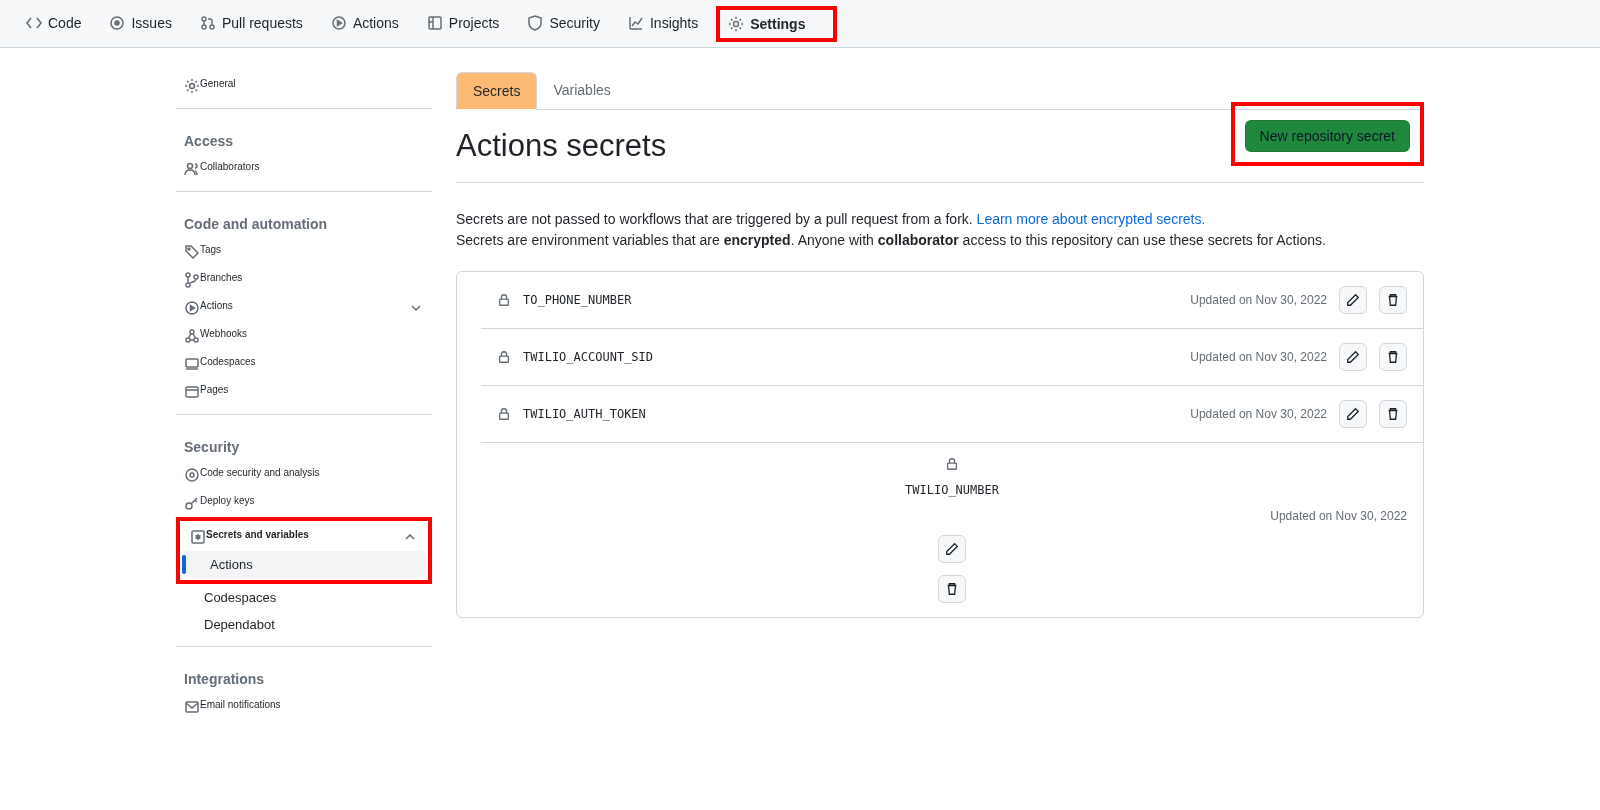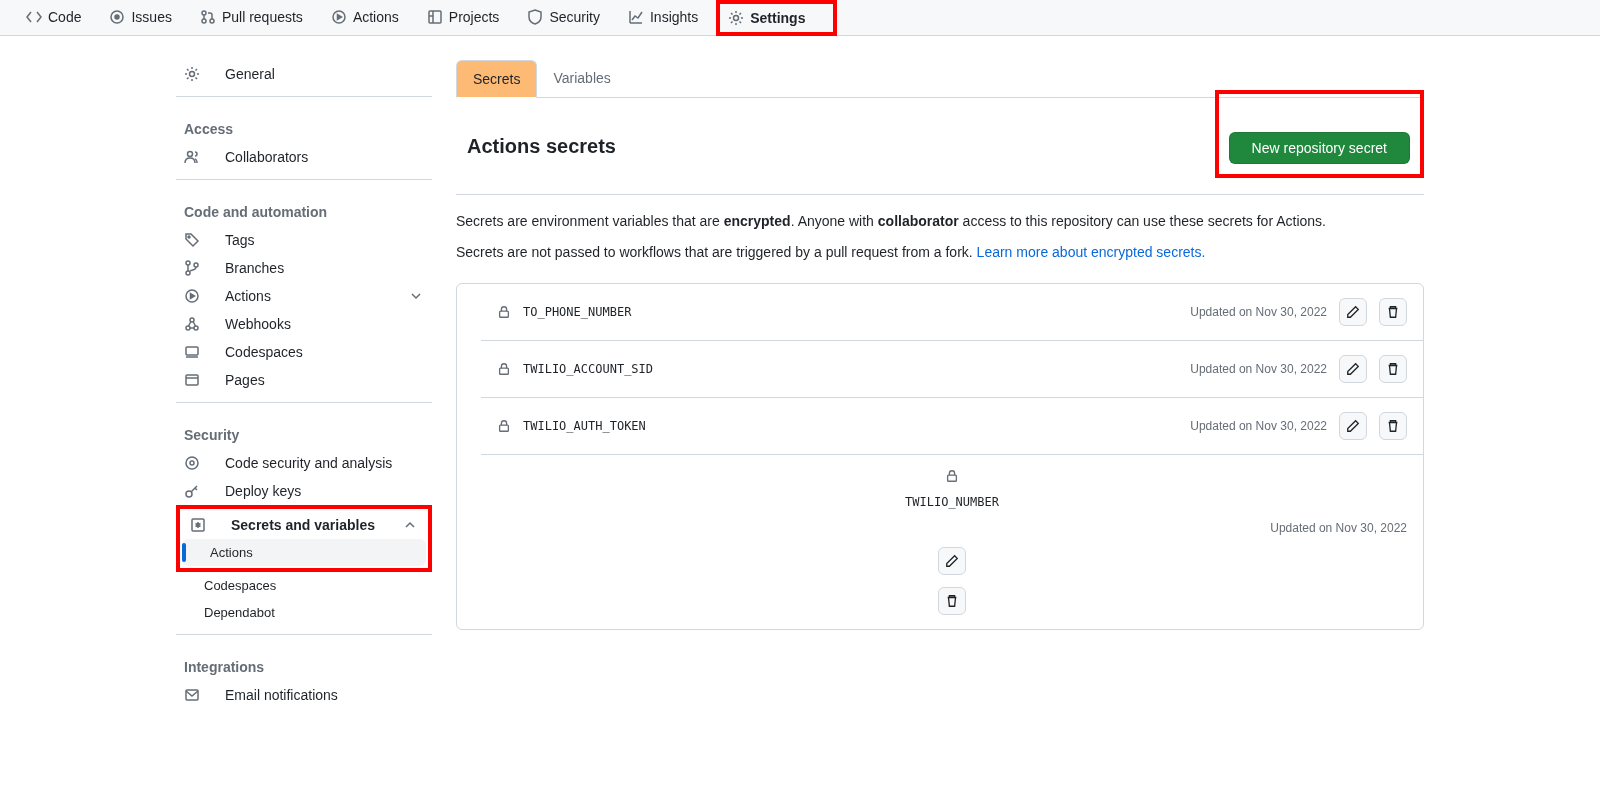--- a/index.html
+++ b/index.html
@@ -1,39 +1,39 @@
 <!DOCTYPE html>
 <html><head>
 <meta charset="utf-8">
 <style>
 * { box-sizing: border-box; margin: 0; padding: 0; }
 body { font-family: -apple-system, BlinkMacSystemFont, "Segoe UI", Helvetica, Arial, sans-serif; font-size: 14px; color: #1f2328; background: #fff; }
-.topnav { background: #f6f8fa; border-bottom: 1px solid #d0d7de; height: 36px; display: flex; align-items: center; padding: 0 16px; gap: 8px; }
+.topnav { background: #f6f8fa; border-bottom: 1px solid #d0d7de; height: 48px; display: flex; align-items: center; padding: 0 16px; gap: 8px; }
 .topnav-item { display: flex; align-items: center; gap: 6px; padding: 8px 10px; color: #1f2328; cursor: pointer; font-size: 14px; border-bottom: 2px solid transparent; }
 .topnav-item svg { width: 16px; height: 16px; fill: none; stroke: #656d76; stroke-width: 1.5; }
 .topnav-item.active { font-weight: 600; border-bottom: 2px solid #fd8c73; align-items: center; }
 .topnav-item.boxed { border: 4px solid #ff0000; padding: 6px 28px 6px 8px; }
 .layout { max-width: 1280px; margin: 0 auto; display: flex; padding: 24px 16px 40px; gap: 24px; }
 .sidebar { width: 256px; flex-shrink: 0; }
-.side-item { display: flex; align-items: flex-start; gap: 25px; padding: 6px 8px; color: #1f2328; cursor: pointer; border-radius: 6px; font-size: 14px; }
+.side-item { display: flex; align-items: flex-start; gap: 0; padding: 6px 8px; color: #1f2328; cursor: pointer; border-radius: 6px; font-size: 10px; }
 .side-item svg { width: 16px; height: 16px; fill: none; stroke: #656d76; stroke-width: 1.5; }
 .side-item .chev { margin-left: auto; }
 .side-group { font-size: 14px; color: #656d76; font-weight: 600; padding: 16px 8px 6px; }
 .side-hr { border: none; border-top: 1px solid #d0d7de; margin: 8px 0; }
 .subitem { padding: 6px 8px 6px 28px; font-size: 13px; color: #1f2328; cursor: pointer; border-radius: 6px; position: relative; }
 .subitem.active { background: #f3f4f6; font-weight: 400; }
 .subitem.active::before { content: ""; position: absolute; left: 0; top: 4px; bottom: 4px; width: 4px; background: #0969da; border-radius: 2px; }
 .redbox { border: 4px solid #ff0000; padding: 2px; }
 .main { flex: 1; min-width: 0; }
 .tabs { border-bottom: 1px solid #d0d7de; display: flex; }
 .tab { padding: 10px 16px; font-size: 14px; cursor: pointer; color: #656d76; }
 .tab.active { border: 1px solid #d0d7de; border-bottom: 1px solid #fff; border-radius: 6px 6px 0 0; margin-bottom: -1px; color: #1f2328; background: #fdba74; }
 .page-header { display: flex; align-items: center; justify-content: space-between; padding: 16px 0; border-bottom: 1px solid #d0d7de; }
-.page-title { font-size: 20px; font-weight: 700; margin-left: 11px; }
-.btn-green { background: #1f883d; color: #ffffff; border: 1px solid rgba(31,35,40,0.15); border-radius: 6px; padding: 7px 22px; font-size: 14px; font-weight: 500; cursor: pointer; margin-top: 24px; }
+.page-title { font-size: 31px; font-weight: 400; }
+.btn-green { background: #1f883d; color: #0f172a; border: 1px solid rgba(31,35,40,0.15); border-radius: 6px; padding: 7px 14px; font-size: 14px; font-weight: 500; cursor: pointer; }
 .btn-green-wrap { border: 4px solid #ff0000; padding: 14px 10px 10px 10px; display: inline-block; margin-top: -24px; }
 .desc { padding: 16px 0 8px; color: #1f2328; font-size: 14px; line-height: 1.5; }
 .desc a { color: #0969da; text-decoration: none; }
 .secrets-box { border: 1px solid #d0d7de; border-radius: 6px; margin-top: 12px; padding-left: 24px; }
 .secret-row { display: flex; align-items: center; padding: 14px 16px; border-bottom: 1px solid #d0d7de; gap: 12px; }
 .secret-row:last-child { border-bottom: none; flex-direction: column; }
 .secret-row svg.lock { width: 14px; height: 14px; stroke: #656d76; fill: none; stroke-width: 1.5; }
 .secret-name { font-family: ui-monospace, "SF Mono", Menlo, monospace; font-size: 12px; font-weight: 400; }
 .secret-date { margin-left: auto; font-size: 12px; color: #656d76; }
 .icon-btn { width: 28px; height: 28px; border: 1px solid #d0d7de; border-radius: 6px; background: #f6f8fa; display: flex; align-items: center; justify-content: center; cursor: pointer; }
@@ -216,22 +216,22 @@
       <div class="tab active">Secrets</div>
       <div class="tab">Variables</div>
     </div>
     <div class="page-header">
       <h2 class="page-title">Actions secrets</h2>
       <span class="btn-green-wrap">
         <button class="btn-green">New repository secret</button>
       </span>
     </div>
     <div class="desc">
+      <p style="margin-top:10px"><span>Secrets are not passed to workflows that are triggered by a pull request from a fork. </span><a href="#">Learn more about encrypted secrets.</a></p>
       <p><span>Secrets are environment variables that are </span><b>encrypted</b><span>. Anyone with </span><b>collaborator</b><span> access to this repository can use these secrets for Actions.</span></p>
-      <p style="margin-top:10px"><span>Secrets are not passed to workflows that are triggered by a pull request from a fork. </span><a href="#">Learn more about encrypted secrets.</a></p>
     </div>
     <div class="secrets-box">
       <div class="secret-row">
         <svg class="lock" viewBox="0 0 16 16">
             <rect x="3" y="7" width="10" height="7" rx="1"></rect>
             <path d="M5 7V5a3 3 0 0 1 6 0v2"></path>
           </svg>
         <span class="secret-name">TO_PHONE_NUMBER</span>
         <span class="secret-date">Updated on Nov 30, 2022</span>
         <button class="icon-btn">

